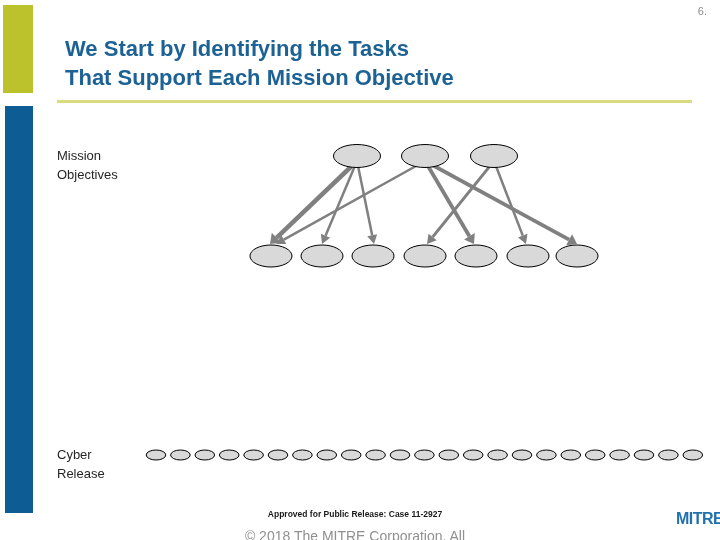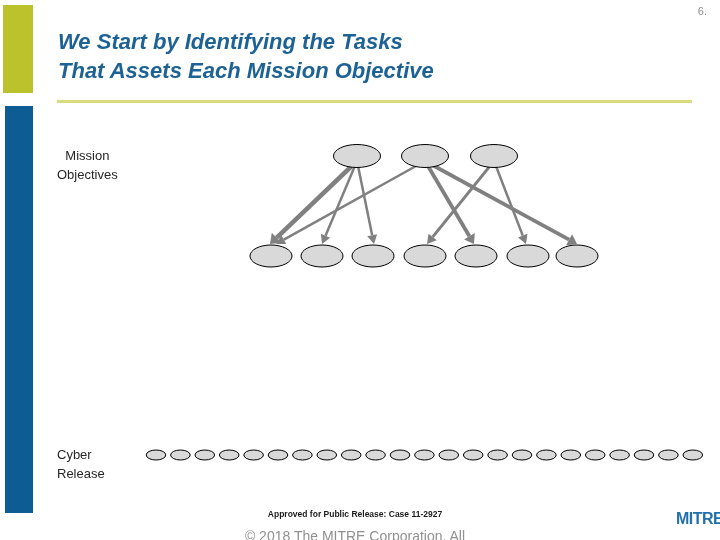--- a/index.html
+++ b/index.html
@@ -12,33 +12,33 @@
   }
   .bar-yellow{
     position:absolute;left:3px;top:5px;width:30px;height:88px;
     background:var(--accent-yellow,#bcc22b);
   }
   .bar-blue{
     position:absolute;left:5px;top:106px;width:28px;height:407px;
     background:var(--accent-blue,#0d5c94);
   }
   .title{
-    position:absolute;left:57px;top:26px;margin:1px;width:620px;
+    position:absolute;left:57px;top:26px;margin:8px;width:620px;
     font-size:22px;line-height:29px;font-weight:bold;
-    color:var(--title-blue,#1d6295);letter-spacing:0px;font-style:italic;
+    color:var(--title-blue,#1d6295);letter-spacing:0px;
   }
   .rule{
     position:absolute;left:57px;top:100px;width:635px;height:3px;
     background:var(--rule-yellow,#d9db80);
   }
   .label{
     position:absolute;left:57px;font-size:13px;line-height:19px;color:#262626;
     white-space:pre-line;
   }
-  .label-mission{top:146px;text-align:center;}
+  .label-mission{top:146px;}
   .label-tasks{top:246px;}
   .label-cyber{top:445px;}
   #diagram{position:absolute;left:0;top:0;}
   .footer{
     position:absolute;left:240px;top:509px;width:230px;text-align:center;
   }
   .footer .f1{font-size:8.5px;font-weight:bold;color:#1a1a1a;line-height:11px;}
   .footer .f2{font-size:14px;color:#909090;line-height:11px;margin-top:11px;}
   .logo{
     position:absolute;left:676px;top:510px;
@@ -49,21 +49,21 @@
 </head>
 <body>
 
 <div class="slide">
 
   <div class="pagenum">6.</div>
 
   <div class="bar-yellow"></div>
   <div class="bar-blue"></div>
 
-  <h1 class="title"><span>We Start by Identifying the Tasks</span><br><span>That Assets Each Mission Objective</span></h1>
+  <h1 class="title"><span>We Start by Identifying the Tasks</span><br><span>That Support Each Mission Objective</span></h1>
 
   <div class="rule"></div>
 
   <div class="label label-mission">Mission
 Objectives</div>
   <div class="label label-cyber">Cyber
 Release</div>
 
   <svg id="diagram" width="720" height="540" viewBox="0 0 720 540">
       <line x1="357" y1="161" x2="276.51189893786824" y2="237.78749871444757" stroke="#808080" stroke-width="4.5"></line>

